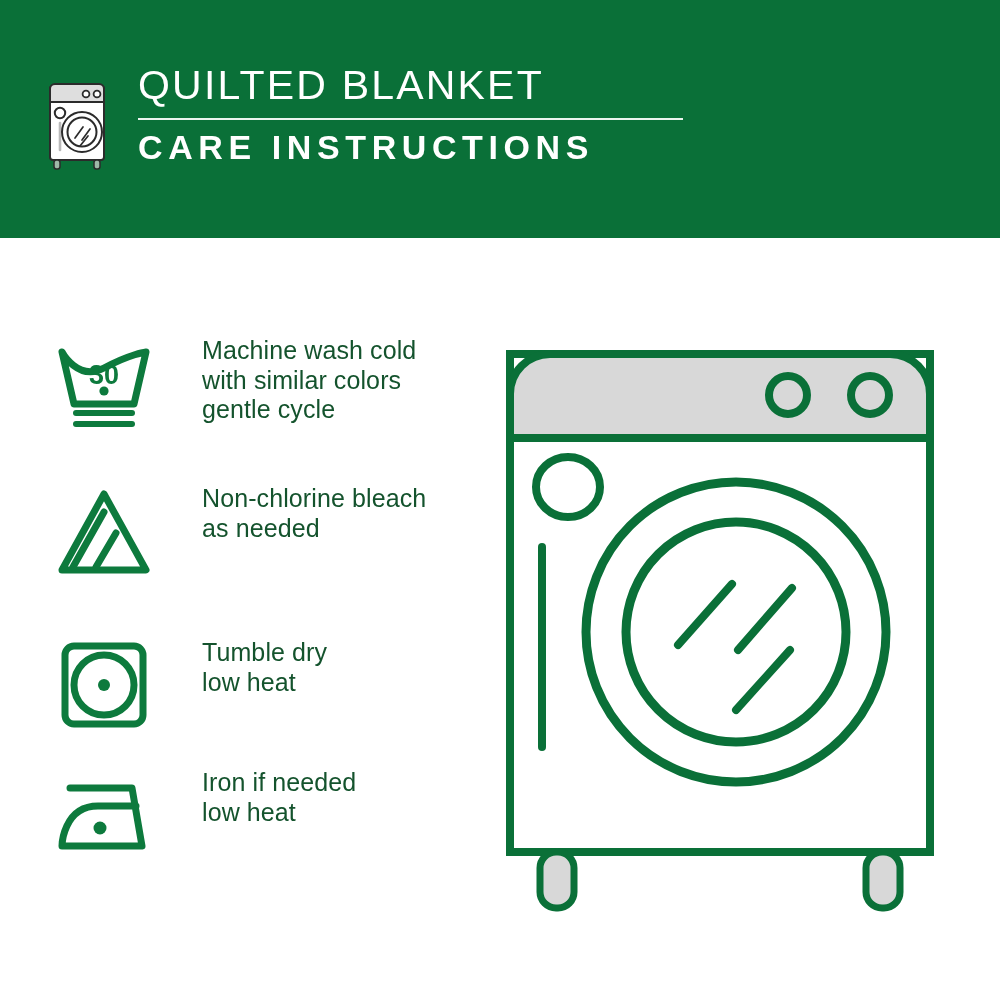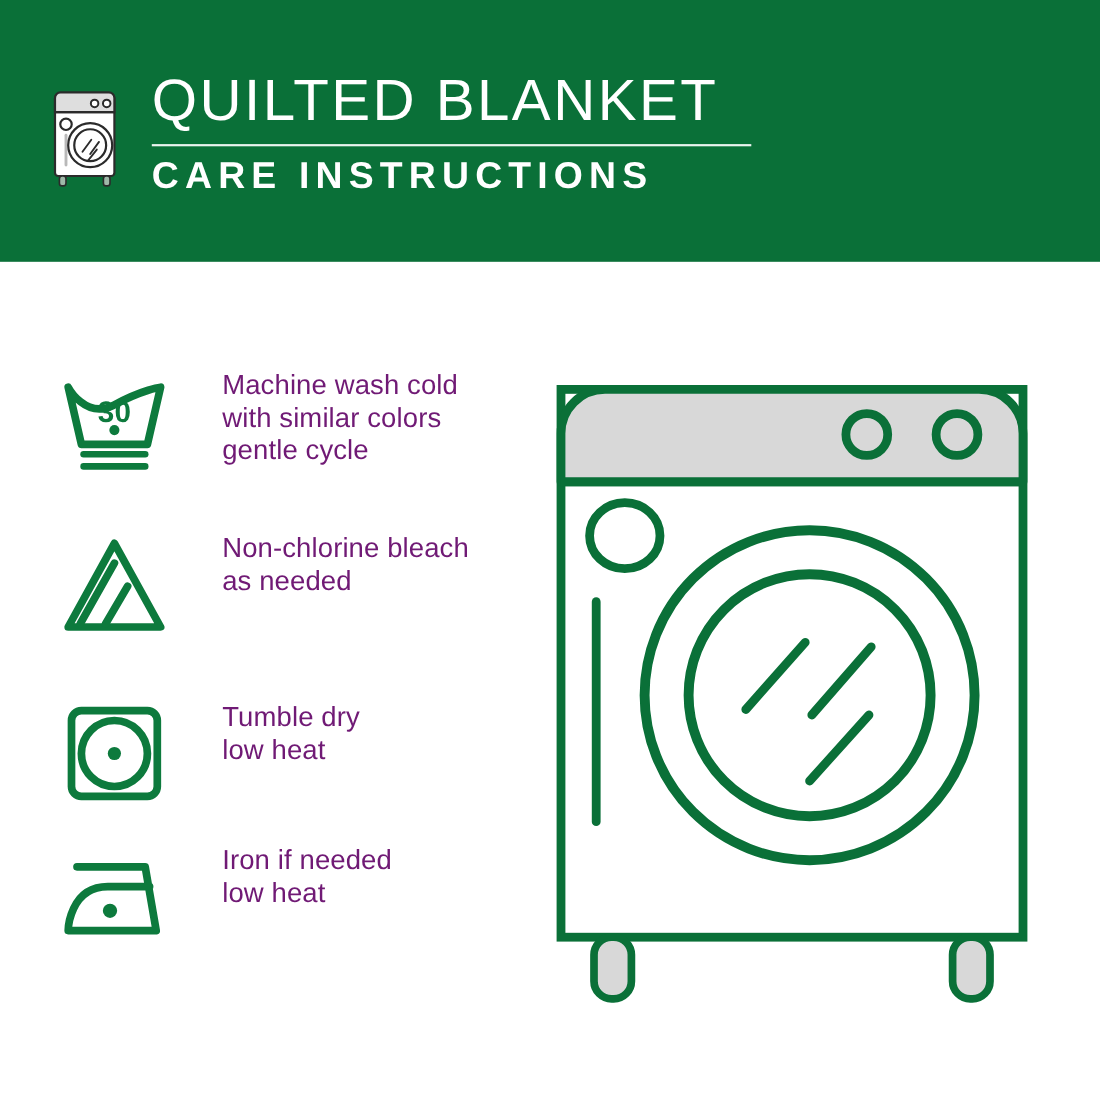--- a/index.html
+++ b/index.html
@@ -41,21 +41,21 @@
     margin-right: 22px;
     margin-top: 6px;
   }
   #header-titles {
     display: flex;
     flex-direction: column;
     padding-top: 2px;
   }
   #title-main {
     color: #ffffff;
-    font-size: 53px;
+    font-size: 41px;
     font-weight: 300;
     letter-spacing: 2.2px;
     line-height: 1.05;
     white-space: nowrap;
   }
   #title-rule {
     height: 2px;
     background: #ffffff;
     margin: 11px 0 10px 0;
     width: 545px;
@@ -84,21 +84,21 @@
     align-items: flex-start;
     justify-content: space-between;
   }
   .instr-icon {
     width: 108px;
     height: 104px;
     flex: 0 0 auto;
   }
   .instr-text {
     margin-left: 44px;
-    color: #701a75;
+    color: #14532d;
     font-size: 25px;
     font-weight: 400;
     line-height: 1.18;
     letter-spacing: 0.1px;
     white-space: pre-line;
     padding-top: 6px;
   }
   #row-wash   { top: 0px; }
   #row-bleach { top: 148px; }
   #row-dry    { top: 302px; }

